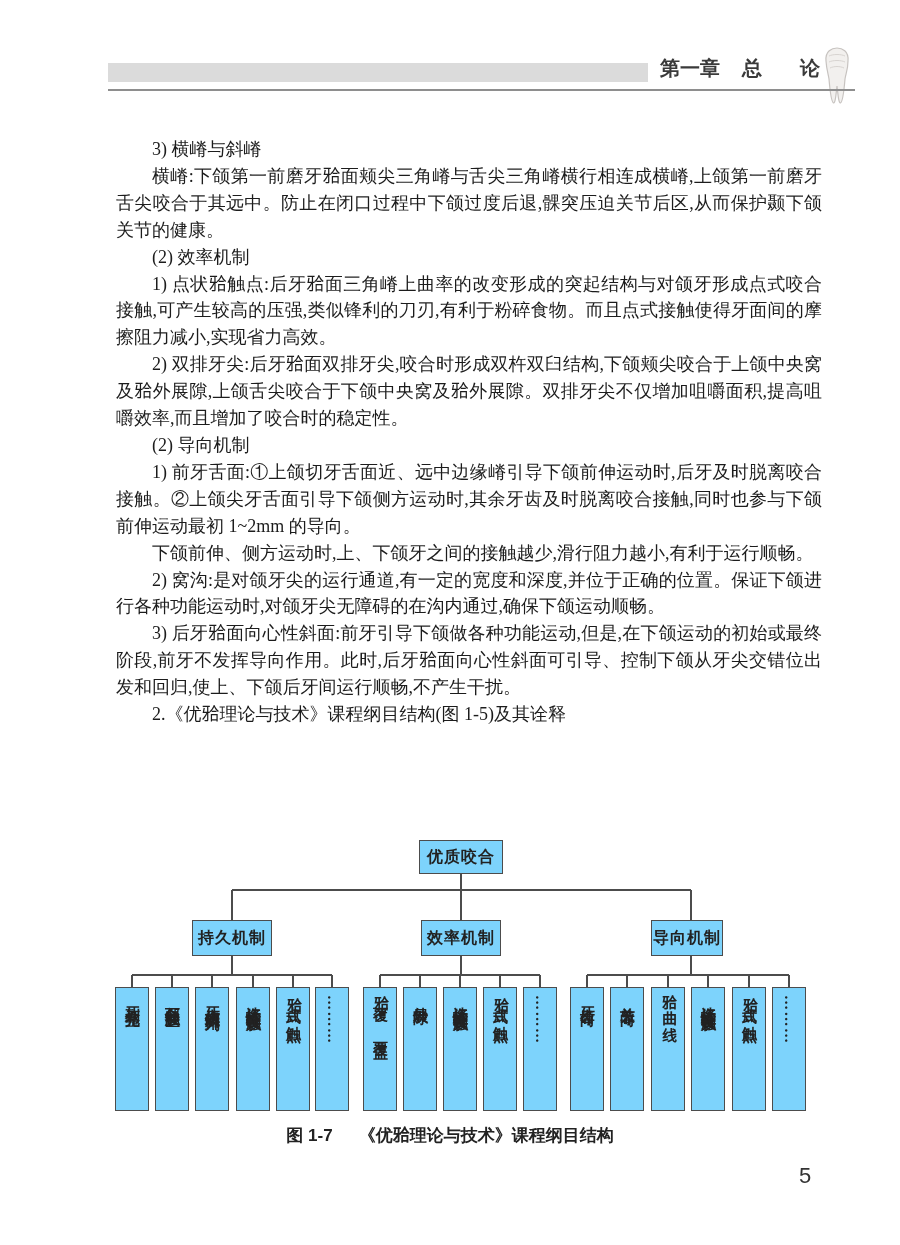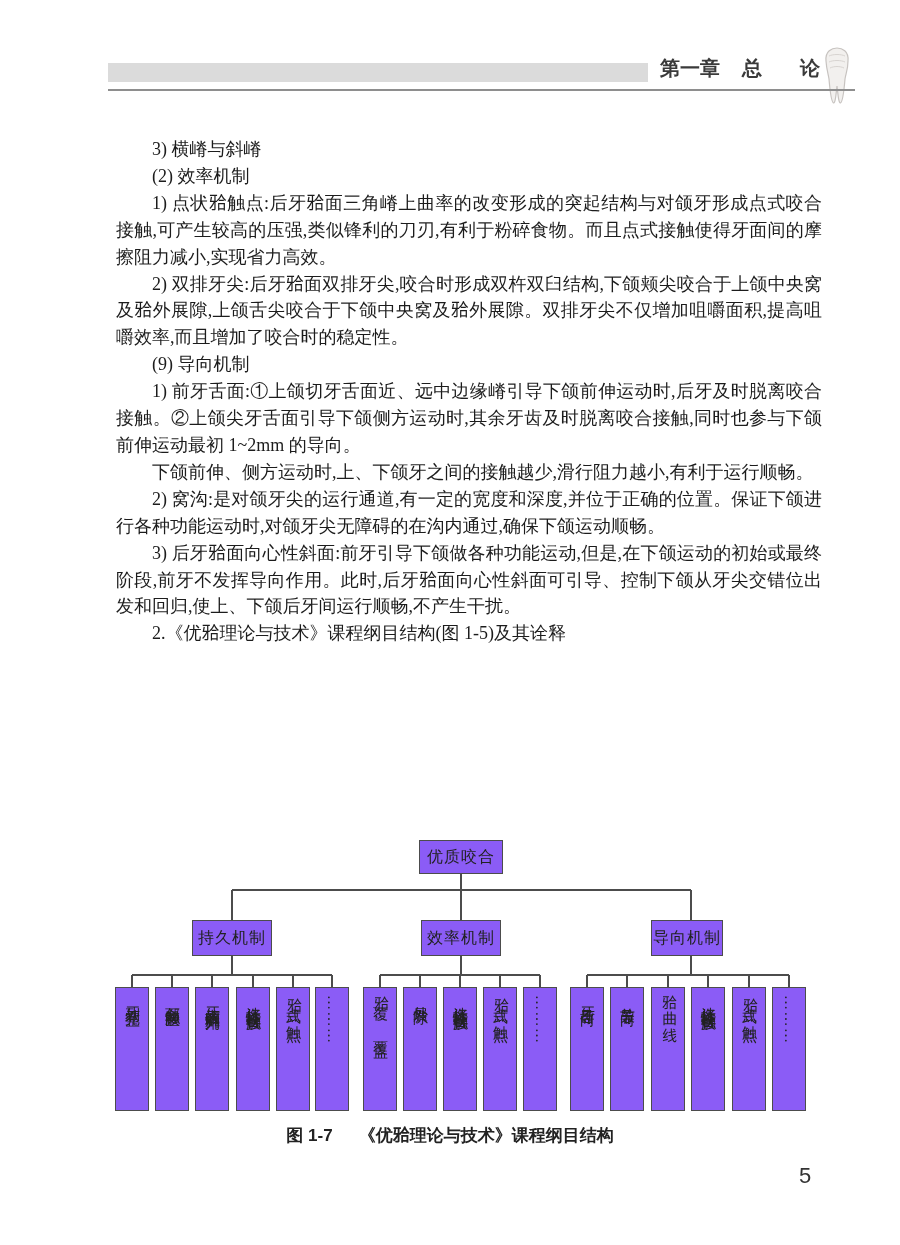--- a/index.html
+++ b/index.html
@@ -12,23 +12,23 @@
         font-size:20px;color:#3a3a3a;white-space:pre;}
   .header-title .t2{letter-spacing:9px;}
   .header-rule{position:absolute;left:108px;top:89px;width:747px;height:2px;background:#8e8e8e;}
   .tooth{position:absolute;left:817px;top:46px;}
   
   .bodytext{position:absolute;left:116px;top:110px;width:706px;margin-top:26px;}
   .para{margin:0;text-indent:2em;font-size:18px;line-height:26.9px;text-align:justify;
         font-family:"Liberation Serif","DejaVu Serif",serif;color:#1c1c1c;}
   
   .diagram{position:absolute;left:95px;top:835px;width:760px;height:282px;}
-  .node{position:absolute;box-sizing:border-box;border:1.5px solid #4c4c4c;background:#8b5cf6;
+  .node{position:absolute;box-sizing:border-box;border:1.5px solid #4c4c4c;background:#7dd3fc;
         display:flex;align-items:center;justify-content:center;color:#222;
-        font-family:"Liberation Serif","DejaVu Serif",serif;}
+        font-family:"Liberation Serif","DejaVu Serif",serif;font-weight:bold;}
   .node.root,.node.branch{font-size:16px;letter-spacing:1px;}
   .node.leaf{writing-mode:vertical-rl;justify-content:flex-start;padding-top:7px;
         font-size:15px;letter-spacing:1.5px;line-height:31px;}
   .cline{position:absolute;background:#4c4c4c;}
   
   .caption{position:absolute;left:0;top:1124px;width:900px;text-align:center;
         font-family:"Liberation Sans","DejaVu Sans",sans-serif;font-weight:bold;
         font-size:17px;color:#222;}
   .caption .cap-text{margin-left:26px;}
   .page-number{position:absolute;left:780px;top:1163px;width:50px;text-align:center;
@@ -48,24 +48,25 @@
     <path d="M9,15 C8,5 15,2 20,2 C25,2 32,5 31,15 C31,23 29,27 28,33
              C27,45 25.5,56 23.5,57 C21.5,57.5 20.8,46 20,40
              C19.2,46 18.5,57.5 16.5,57 C14.5,56 13,45 12,33
              C11,27 9.5,23 9,15 Z" fill="#f2f0ee" stroke="#c7c3c0" stroke-width="1.2"></path>
     <path d="M12,10 C16,8 24,8 28,10 M12,16 C16,14 24,14 28,16 M13,22 C17,20 23,20 27,22" fill="none" stroke="#d8d4d1" stroke-width="1"></path>
   </svg>
   <div class="header-rule"></div>
 
   <main class="bodytext" id="body-text">
       <p class="para">3) 横嵴与斜嵴</p>
+      <p class="para">横嵴:下颌第一前磨牙𬌗面颊尖三角嵴与舌尖三角嵴横行相连成横嵴,上颌第一前磨牙舌尖咬合于其远中。防止在闭口过程中下颌过度后退,髁突压迫关节后区,从而保护颞下颌关节的健康。</p>
       <p class="para">(2) 效率机制</p>
       <p class="para">1) 点状𬌗触点:后牙𬌗面三角嵴上曲率的改变形成的突起结构与对颌牙形成点式咬合接触,可产生较高的压强,类似锋利的刀刃,有利于粉碎食物。而且点式接触使得牙面间的摩擦阻力减小,实现省力高效。</p>
       <p class="para">2) 双排牙尖:后牙𬌗面双排牙尖,咬合时形成双杵双臼结构,下颌颊尖咬合于上颌中央窝及𬌗外展隙,上颌舌尖咬合于下颌中央窝及𬌗外展隙。双排牙尖不仅增加咀嚼面积,提高咀嚼效率,而且增加了咬合时的稳定性。</p>
-      <p class="para">(9) 导向机制</p>
+      <p class="para">(2) 导向机制</p>
       <p class="para">1) 前牙舌面:①上颌切牙舌面近、远中边缘嵴引导下颌前伸运动时,后牙及时脱离咬合接触。②上颌尖牙舌面引导下颌侧方运动时,其余牙齿及时脱离咬合接触,同时也参与下颌前伸运动最初 1~2mm 的导向。</p>
       <p class="para">下颌前伸、侧方运动时,上、下颌牙之间的接触越少,滑行阻力越小,有利于运行顺畅。</p>
       <p class="para">2) 窝沟:是对颌牙尖的运行通道,有一定的宽度和深度,并位于正确的位置。保证下颌进行各种功能运动时,对颌牙尖无障碍的在沟内通过,确保下颌运动顺畅。</p>
       <p class="para">3) 后牙𬌗面向心性斜面:前牙引导下颌做各种功能运动,但是,在下颌运动的初始或最终阶段,前牙不发挥导向作用。此时,后牙𬌗面向心性斜面可引导、控制下颌从牙尖交错位出发和回归,使上、下颌后牙间运行顺畅,不产生干扰。</p>
       <p class="para">2.《优𬌗理论与技术》课程纲目结构(图 1-5)及其诠释</p>
     </main>
 
   <section class="diagram" id="diagram">
       <div class="node root" style="left: 324px; top: 5px; width: 84px; height: 34px;">优质咬合</div>
       <div class="cline" style="left: 365.25px; top: 39px; width: 1.5px; height: 16px;"></div>

